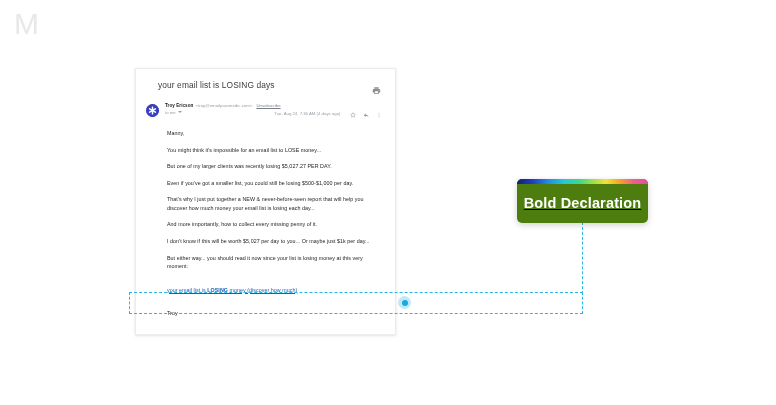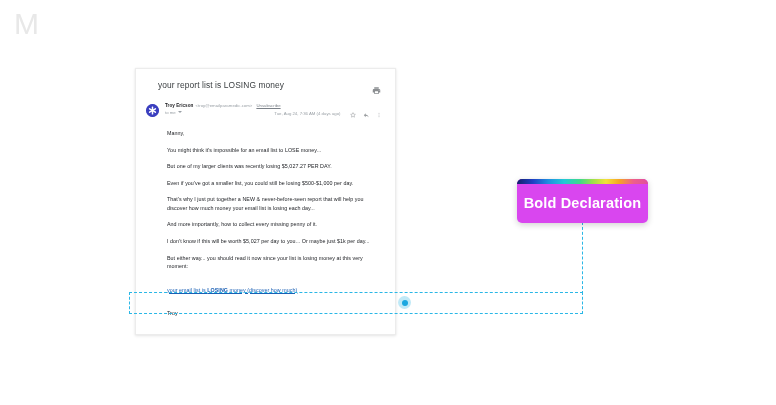--- a/index.html
+++ b/index.html
@@ -211,27 +211,28 @@
     border-left: 1.4px dashed #2ab7e6;
   }
 
   
   #callout-badge {
     position: absolute;
     left: 517px;
     top: 179px;
     width: 131px;
     height: 44px;
-    background: #d946ef;
+    background: #4d7c0f;
     border-radius: 5px;
     overflow: hidden;
     display: flex;
     align-items: center;
     justify-content: center;
     box-shadow: 0 2px 6px rgba(0,0,0,0.18);
+    text-decoration: underline;
   }
   #callout-gradient-bar {
     position: absolute;
     left: 0; top: 0;
     width: 100%;
     height: 5px;
     background: linear-gradient(
       to right,
       #13216b 0%,
       #1f3fc4 12%,
@@ -254,21 +255,21 @@
   }
 </style>
 </head>
 <body>
 
 <div id="brand-logo">M</div>
 
 <div id="email-card">
 
   <div class="card-header">
-    <div class="subject-text">your report list is LOSING money</div>
+    <div class="subject-text">your email list is LOSING days</div>
     <span class="printer-icon">
       <svg viewBox="0 0 24 24" width="9" height="9" fill="#5f6368">
         <path d="M19 8H5c-1.66 0-3 1.34-3 3v6h4v4h12v-4h4v-6c0-1.66-1.34-3-3-3zm-3 11H8v-5h8v5zm3-7c-.55 0-1-.45-1-1s.45-1 1-1 1 .45 1 1-.45 1-1 1zm-1-9H6v4h12V3z"></path>
       </svg>
     </span>
   </div>
 
   <div class="sender-row">
     <div class="avatar">
       <svg viewBox="0 0 24 24" width="13" height="13">

